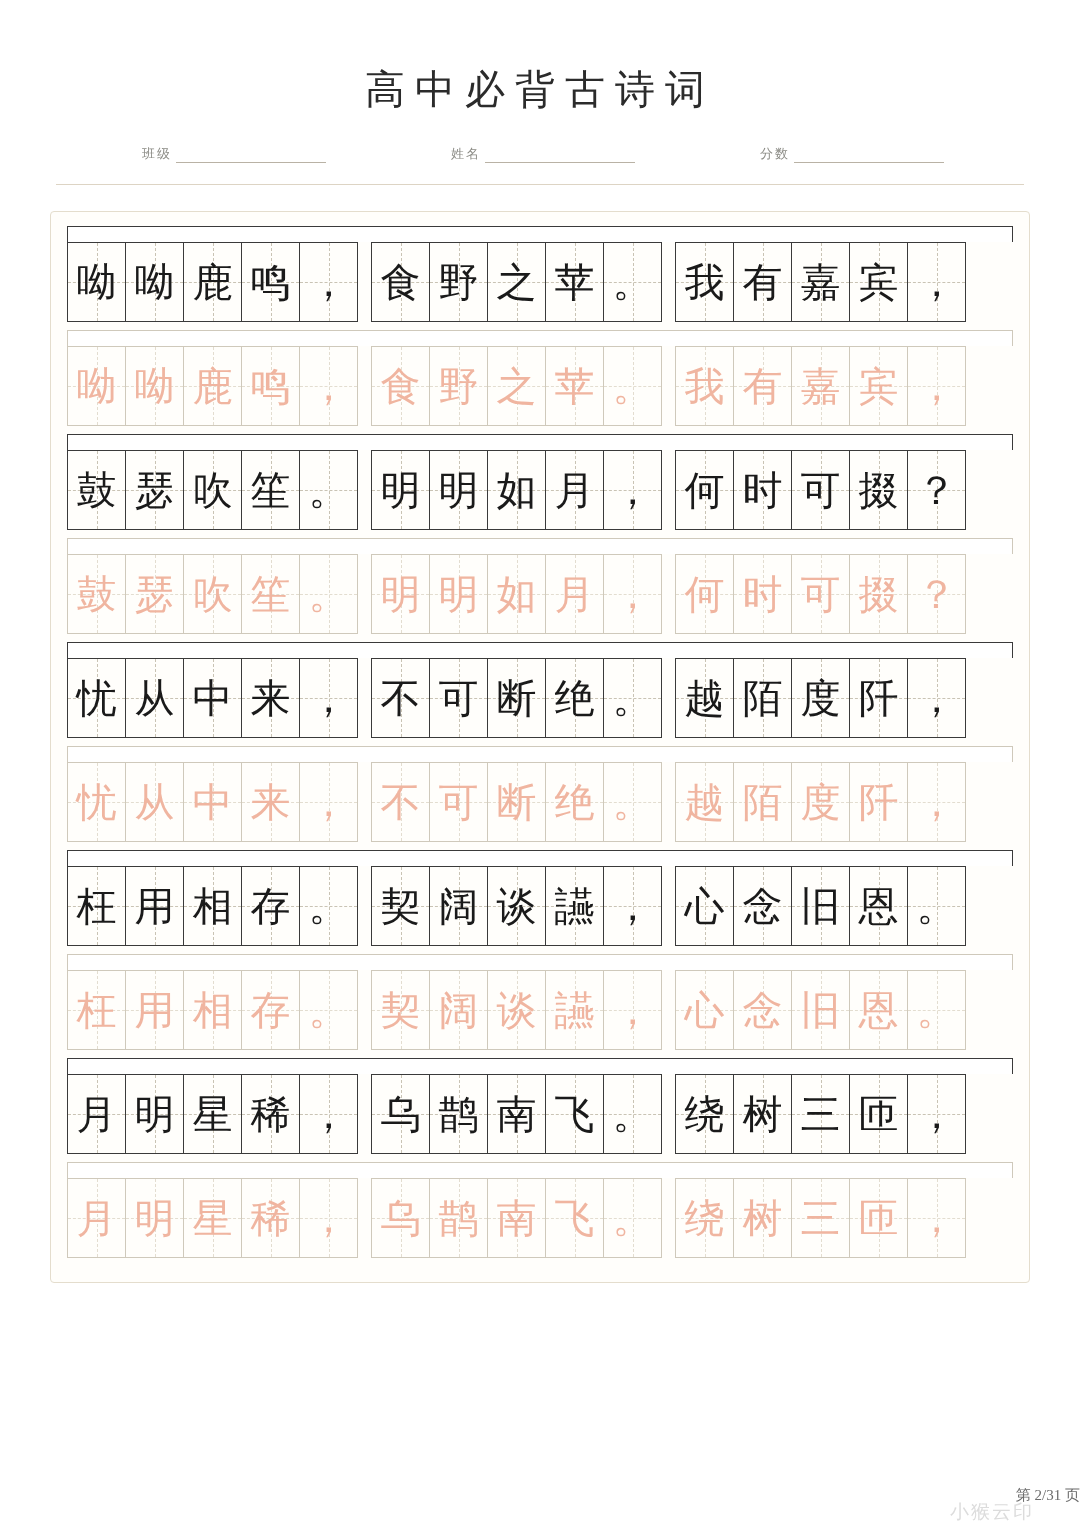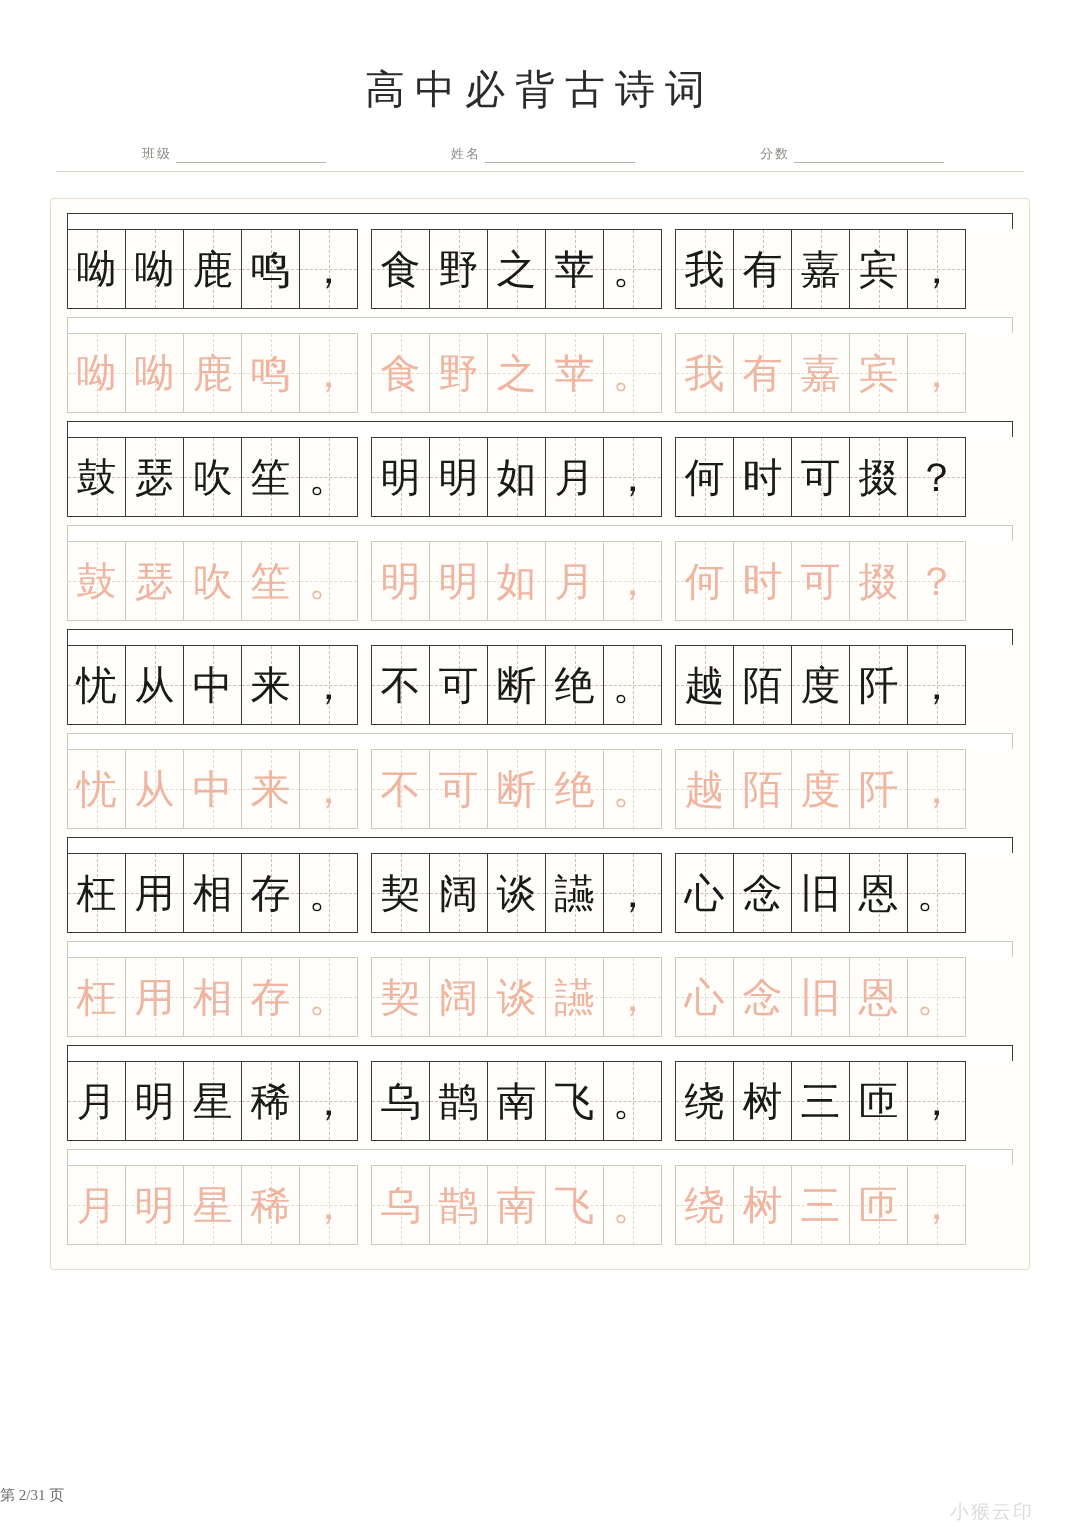--- a/index.html
+++ b/index.html
@@ -30,21 +30,21 @@
     font-family: "DejaVu Serif", serif;
     padding-top: 62px;
     font-weight: 500;
   }
   .info-row {
     margin: 28px 56px 0 56px;
     display: flex;
     align-items: flex-end;
     justify-content: space-between;
     border-bottom: 1px solid #ddd4c4;
-    padding-bottom: 8px;
+    padding-bottom: 21px;
   }
   .info-field {
     display: flex;
     align-items: flex-end;
     font-size: 13px;
     color: #8b8b85;
     letter-spacing: 2px;
   }
   .info-field .lbl { white-space: nowrap; }
   .info-field .line {
@@ -121,21 +121,21 @@
   .row-wrap.practice-wrap .hdr {
     border-color: #cfc9bb;
   }
   .cells { display: flex; }
 
   .footer {
     position: absolute;
     bottom: 22px;
     left: 0;
     right: 0;
-    text-align: left;
+    text-align: right;
     font-size: 15px;
     color: #6b6b6b;
     font-family: "Liberation Serif", serif;
   }
   .watermark {
     position: absolute;
     right: 46px;
     bottom: 2px;
     font-size: 19px;
     color: #dcdcdc;

